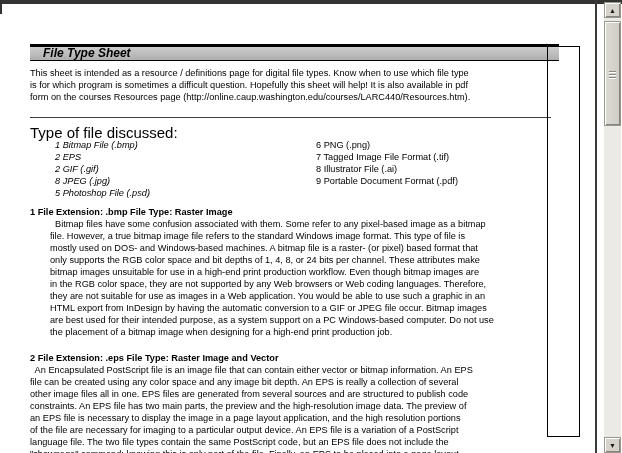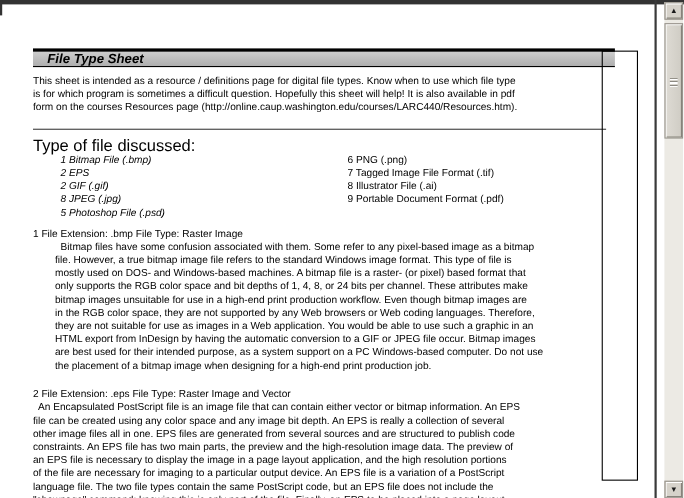--- a/index.html
+++ b/index.html
@@ -20,21 +20,21 @@
                   line-height:12px; padding-left:13px; }
 
   .bodytext { font-size:9.2px; line-height:12px; white-space:pre; }
   #intro { left:30px; top:67px; width:521px; }
   #hr1   { left:30px; top:117px; width:521px; height:1px; background:#3d3d3d; }
 
   #discussed-heading { left:30px; top:124px; font-size:15px; }
   #list-left  { left:55px;  top:139px;font-style:italic; }
   #list-right { left:300px; top:139px;margin-left:16px; }
 
-  .sec-h { font-weight:normal; font-size:9.2px; line-height:12px; }
+  .sec-h { font-weight:bold; font-size:9.2px; line-height:12px; }
   #sec1-h    { left:30px; top:206px; }
   #sec1-body { left:30px; top:218px; width:521px;margin-left:20px; }
   #sec2-h    { left:30px; top:352px; }
   #sec2-body { left:30px; top:364px; width:521px; }
 
   
   #side-box { left:547px; top:46px; width:33px; height:391px; border:1px solid #000; overflow:hidden; }
   #side-box .vt { writing-mode:vertical-lr; text-orientation:mixed;
                   font-size:8.8px; line-height:15px; padding:5px 0 0 1px;
                   height:100%; white-space:pre; }

